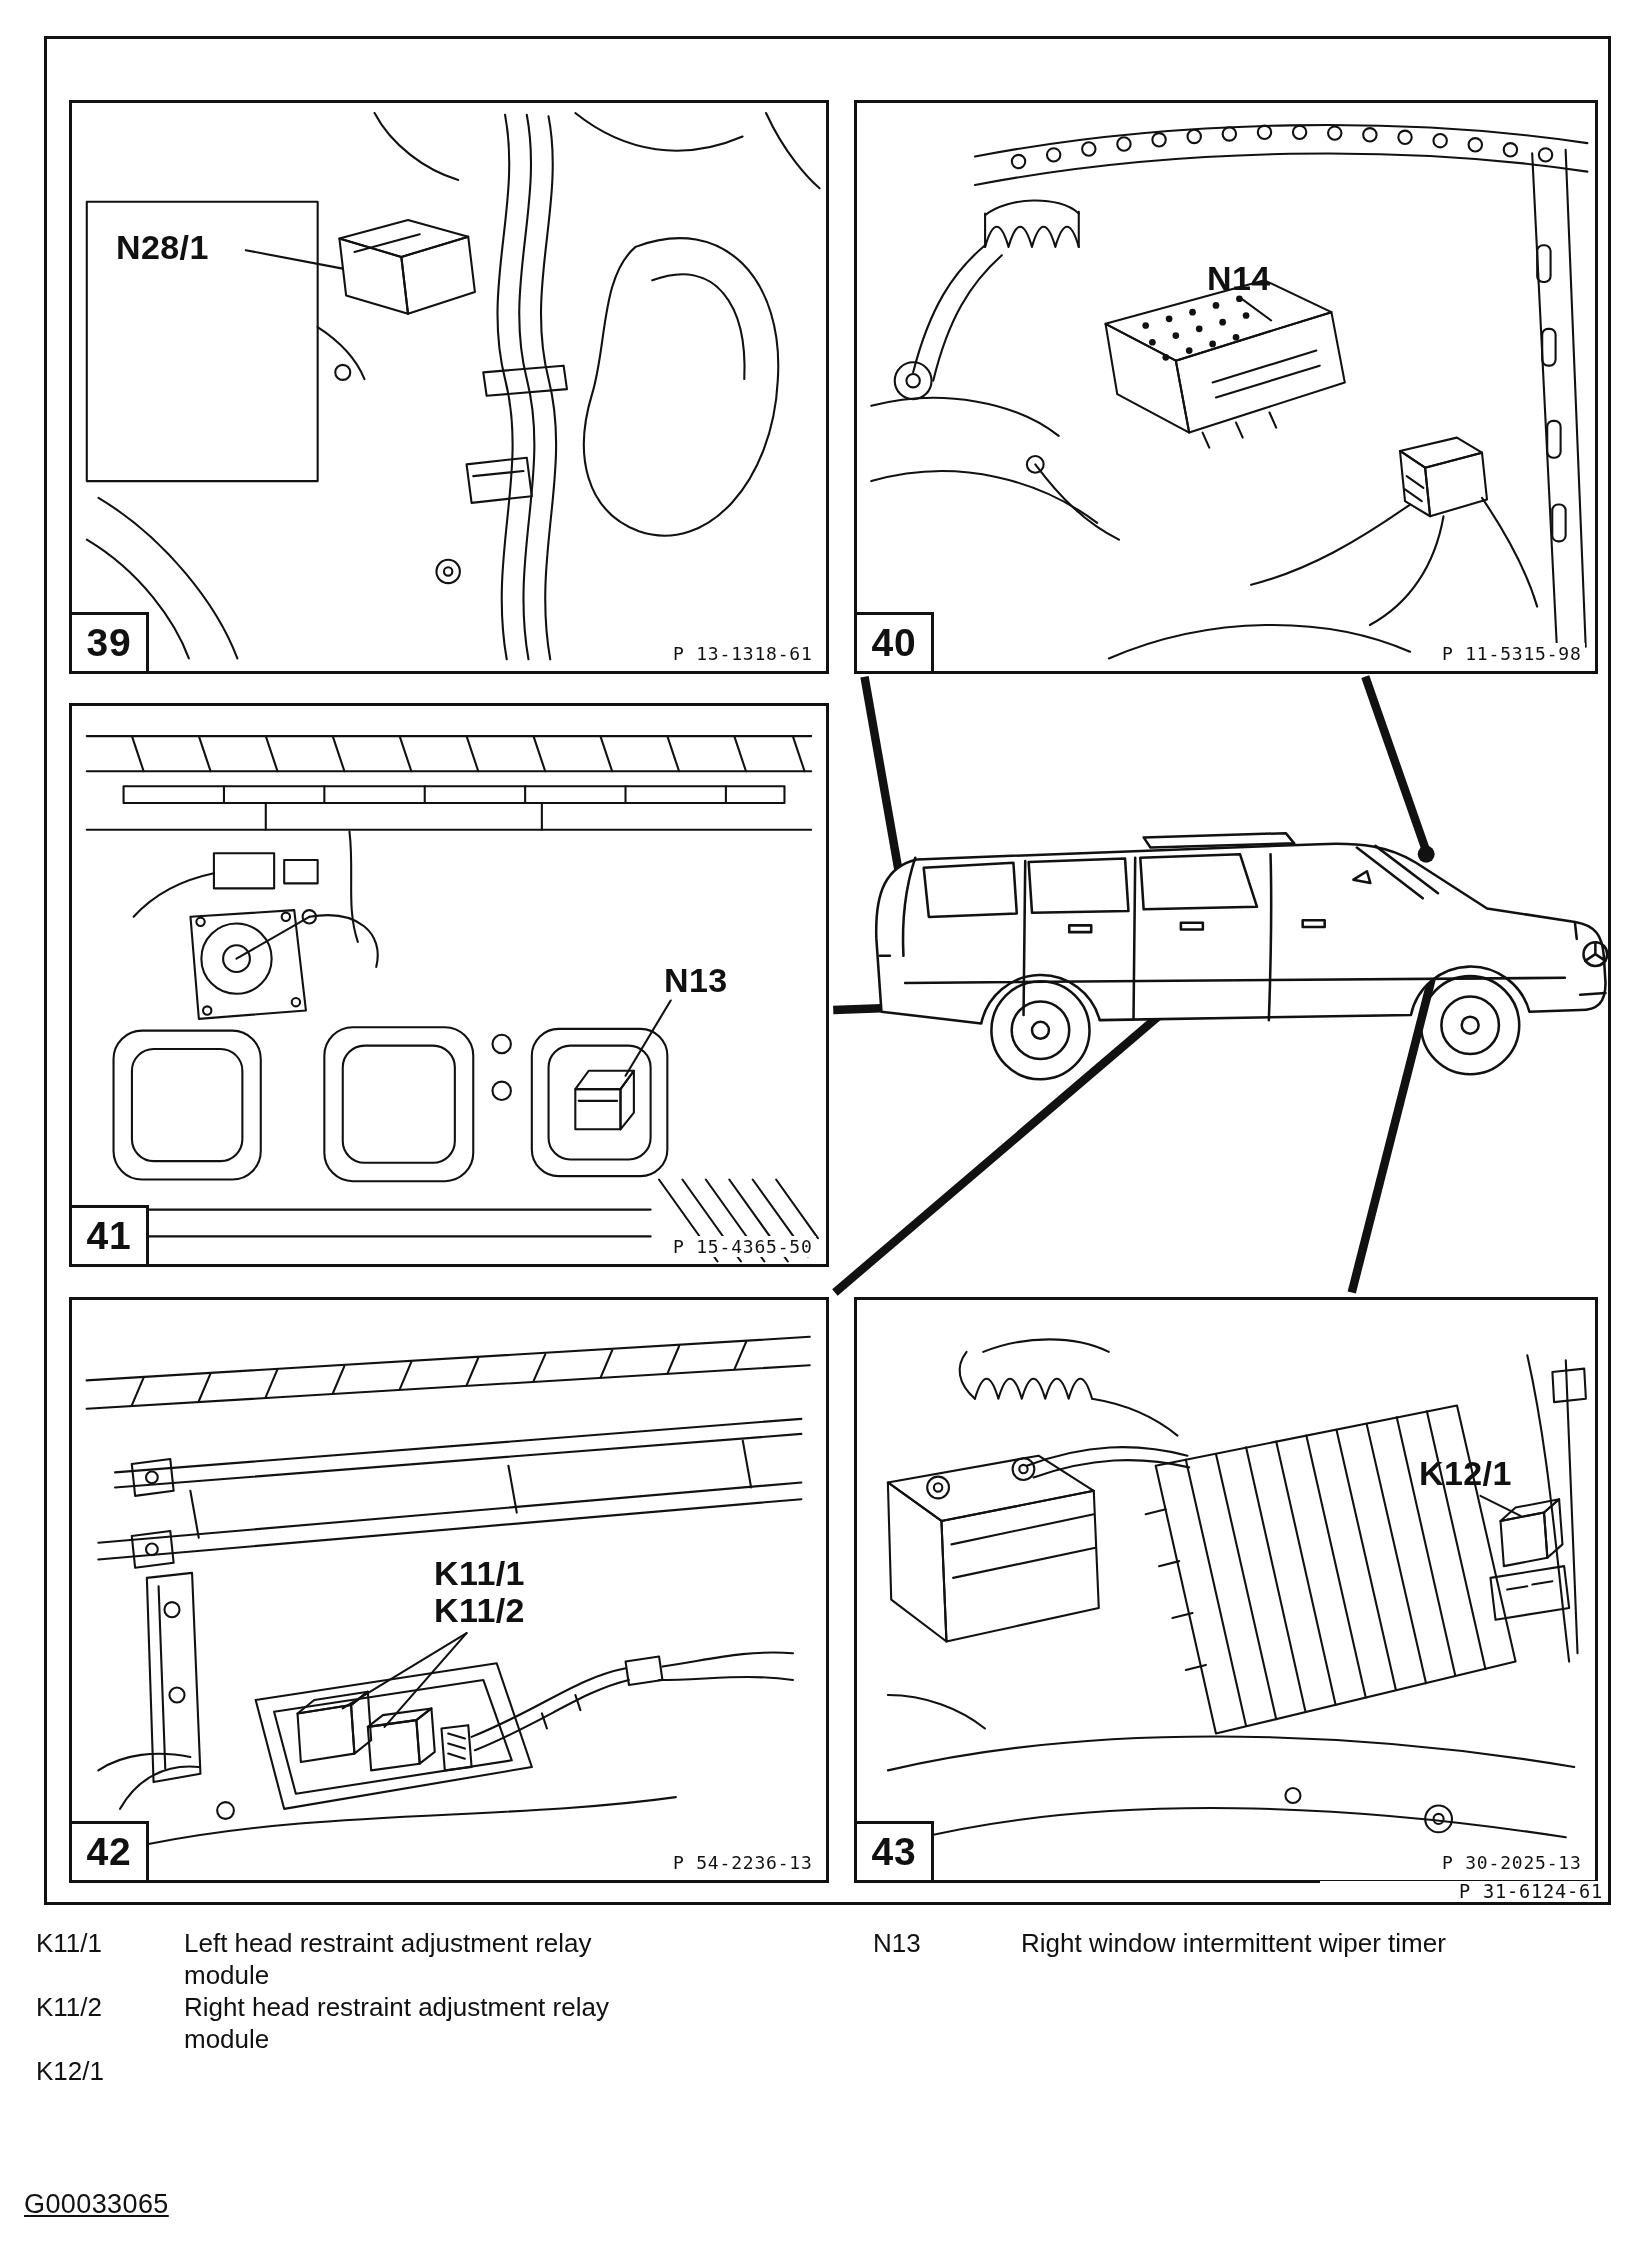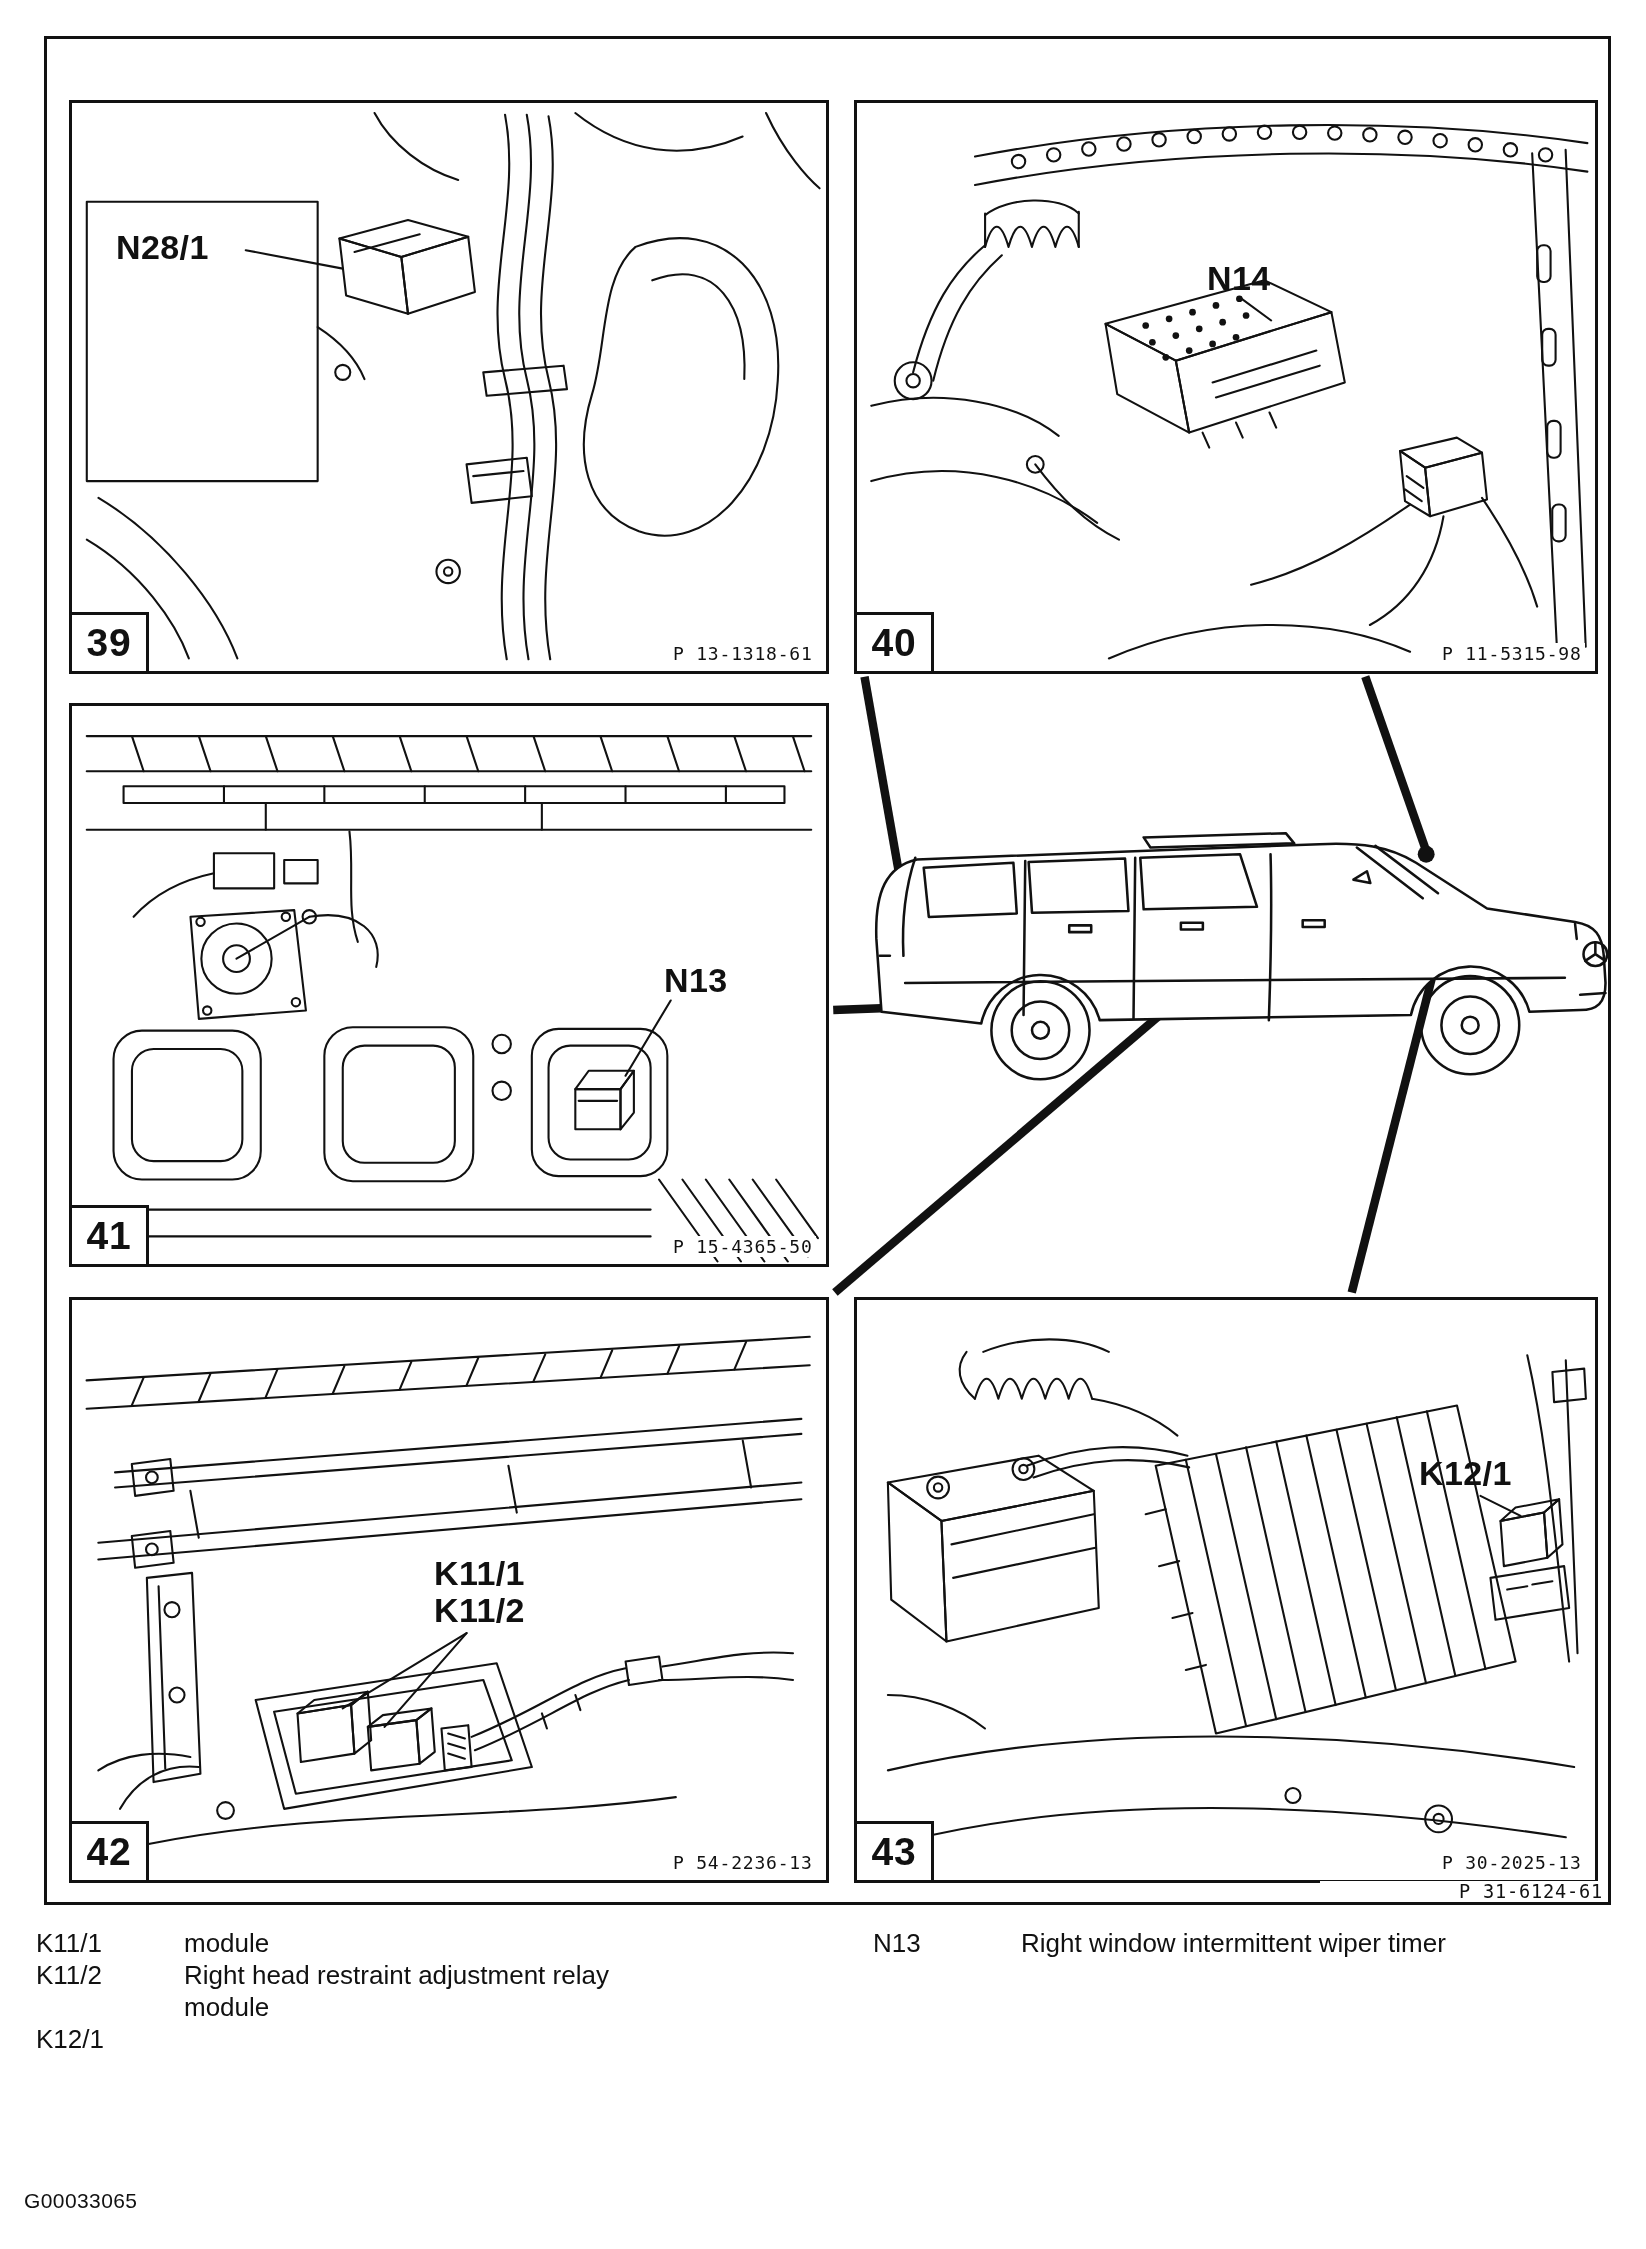--- a/index.html
+++ b/index.html
@@ -34,21 +34,21 @@
     position:absolute;left:1320px;top:1881px;width:283px;text-align:right;
     font-family:"DejaVu Sans Mono", monospace;font-size:18.6px;letter-spacing:0.8px;background:#fff;
   }
   .legend{position:absolute;left:0;top:1927px;width:1647px;font-size:26px;line-height:32px;}
   .legend-col{position:absolute;top:0;display:flex;flex-direction:column;}
   .legend-left{left:36px;width:795px;}
   .legend-right{left:873px;width:744px;}
   .legend-item{display:flex;}
   .legend-code{width:148px;flex:0 0 148px;}
   .legend-desc{flex:1;}
-  .fig-id{position:absolute;left:24px;top:2189px;font-size:21px;letter-spacing:0.4px;}
+  .fig-id{position:absolute;left:24px;top:2189px;font-size:27px;letter-spacing:0.4px;text-decoration:underline;}
   svg{display:block;}
 </style>
 </head>
 <body>
 
 <div>
 
   <div class="frame"></div>
 
   <div class="panel p39">
@@ -399,20 +399,21 @@
     </g>
   </svg>
 
   <div class="outer-ref">P 31-6124-61</div>
 
   <div class="legend">
     <div class="legend-col legend-left">
       <div class="legend-item">
         <div class="legend-code">K11/1</div>
         <div class="legend-desc">
+          <div>Left head restraint adjustment relay</div>
           <div>module</div>
         </div>
       </div>
       <div class="legend-item">
         <div class="legend-code">K11/2</div>
         <div class="legend-desc">
           <div>Right head restraint adjustment relay</div>
           <div>module</div>
         </div>
       </div>

